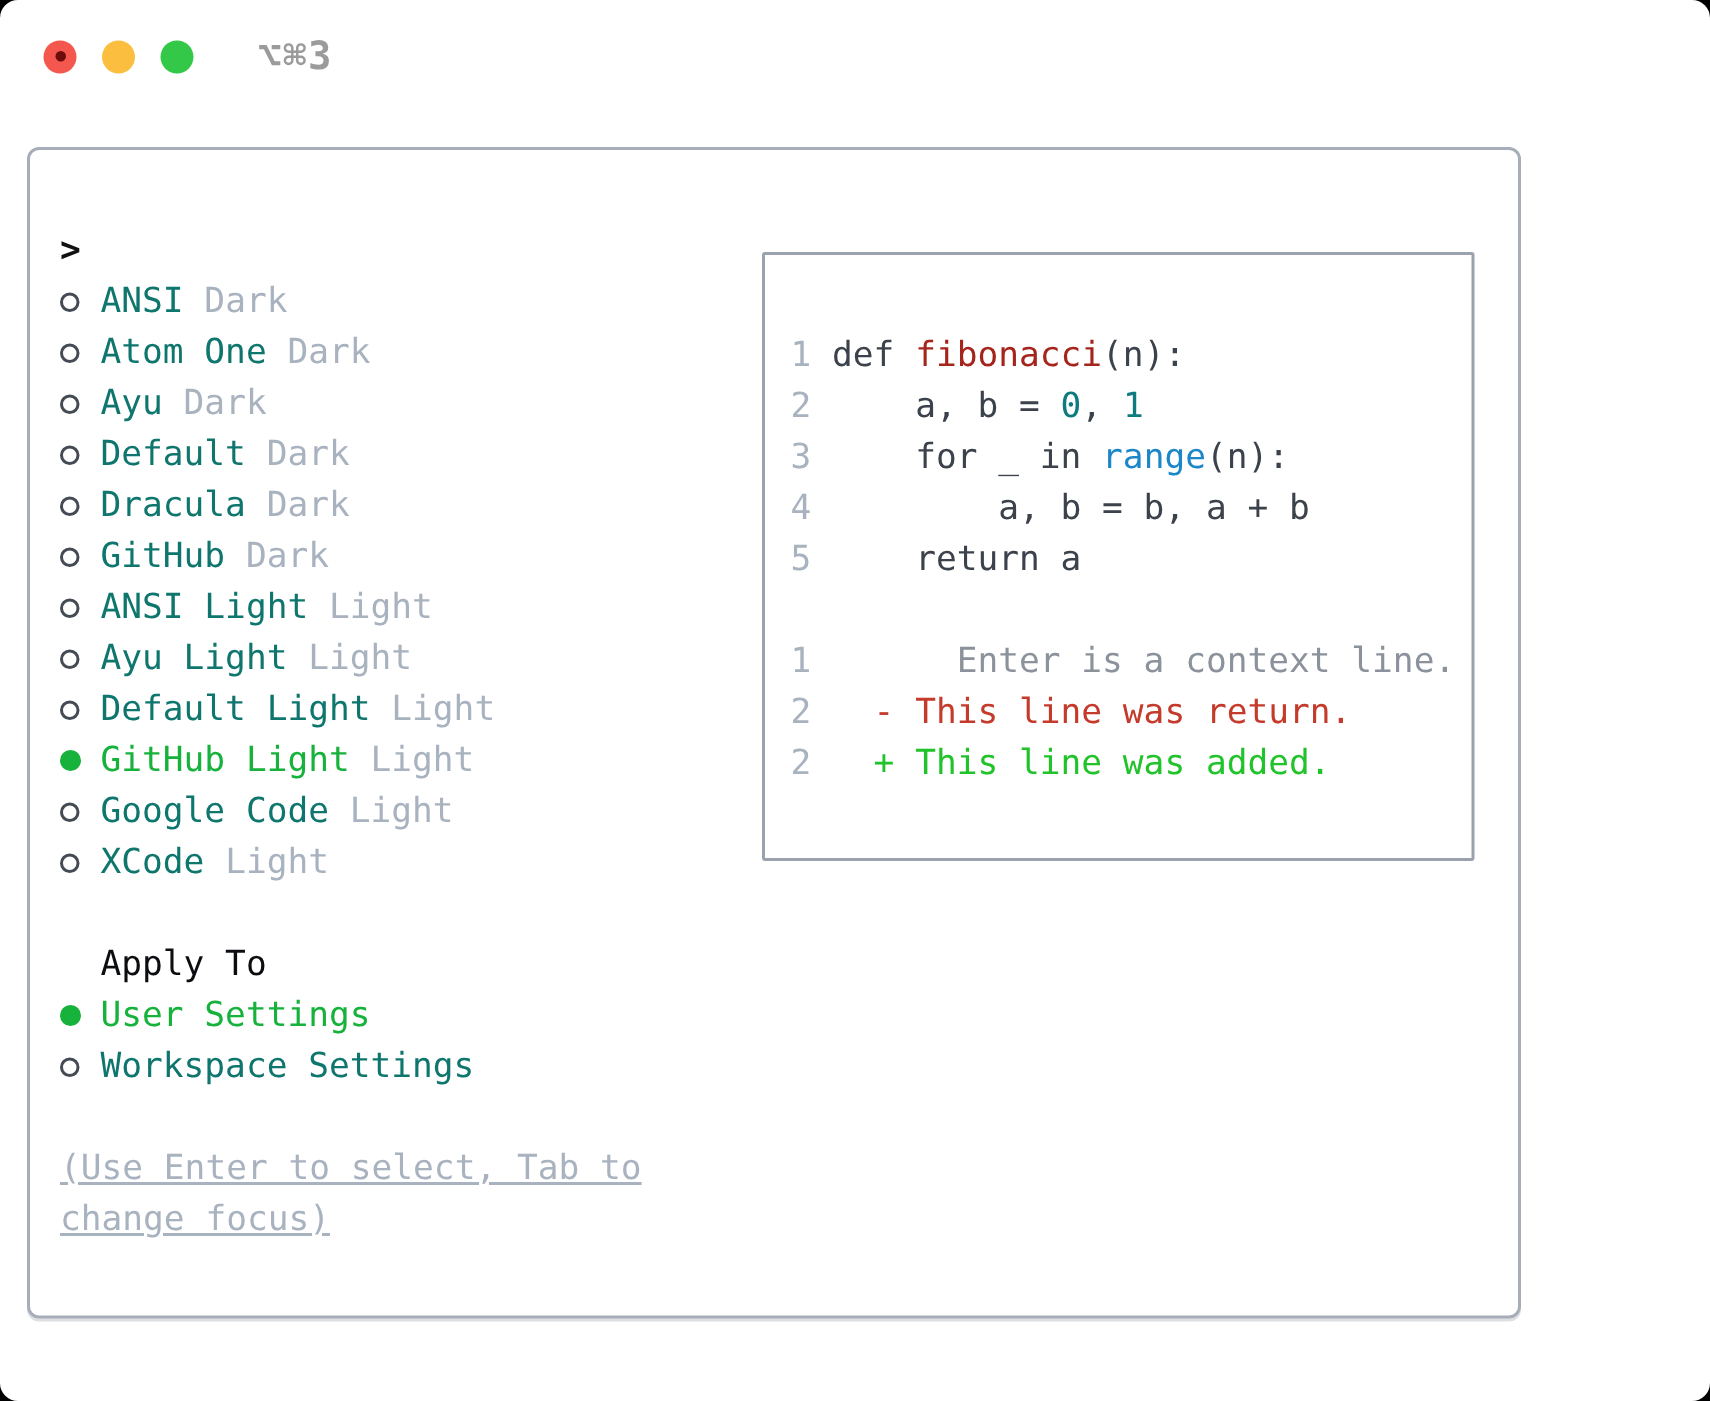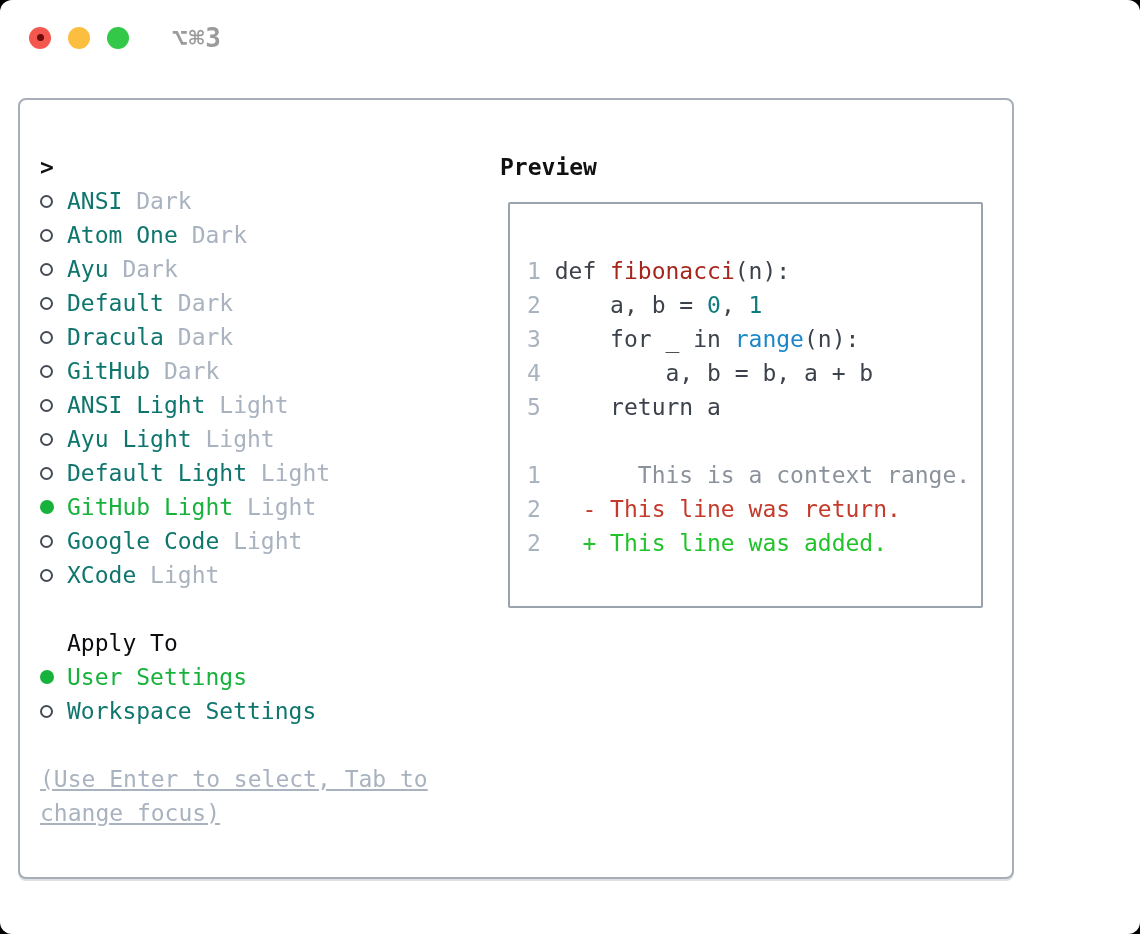--- a/index.html
+++ b/index.html
@@ -110,28 +110,27 @@
           <div class="row"><span class="marker"><span class="radio"></span></span><span class="theme-name">Workspace Settings</span></div>
         </div>
 
       <div class="spacer"></div>
 
       <div class="row hint">(Use Enter to select, Tab to</div>
       <div class="row hint">change focus)</div>
     </div>
 
     <div class="col-right">
-      <div class="preview-hdr">Preview</div>
       <div class="preview-box" id="code-block">
           <div class="code-line"><span class="seg-ln">1</span><span class="seg-code"> def </span><span class="seg-fn">fibonacci</span><span class="seg-code">(n):</span></div>
           <div class="code-line"><span class="seg-ln">2</span><span class="seg-code">     a, b = </span><span class="seg-num">0</span><span class="seg-code">, </span><span class="seg-num">1</span></div>
           <div class="code-line"><span class="seg-ln">3</span><span class="seg-code">     for _ in </span><span class="seg-builtin">range</span><span class="seg-code">(n):</span></div>
           <div class="code-line"><span class="seg-ln">4</span><span class="seg-code">         a, b = b, a + b</span></div>
           <div class="code-line"><span class="seg-ln">5</span><span class="seg-code">     return a</span></div>
           <div class="code-line"></div>
-          <div class="code-line"><span class="seg-ln">1</span><span class="seg-ctx">       This is a context range.</span></div>
+          <div class="code-line"><span class="seg-ln">1</span><span class="seg-ctx">       Enter is a context line.</span></div>
           <div class="code-line"><span class="seg-ln">2</span><span class="seg-del">   - This line was return.</span></div>
           <div class="code-line"><span class="seg-ln">2</span><span class="seg-add">   + This line was added.</span></div>
         </div>
     </div>
 
   </div>
 </div>
 
 </body></html>

